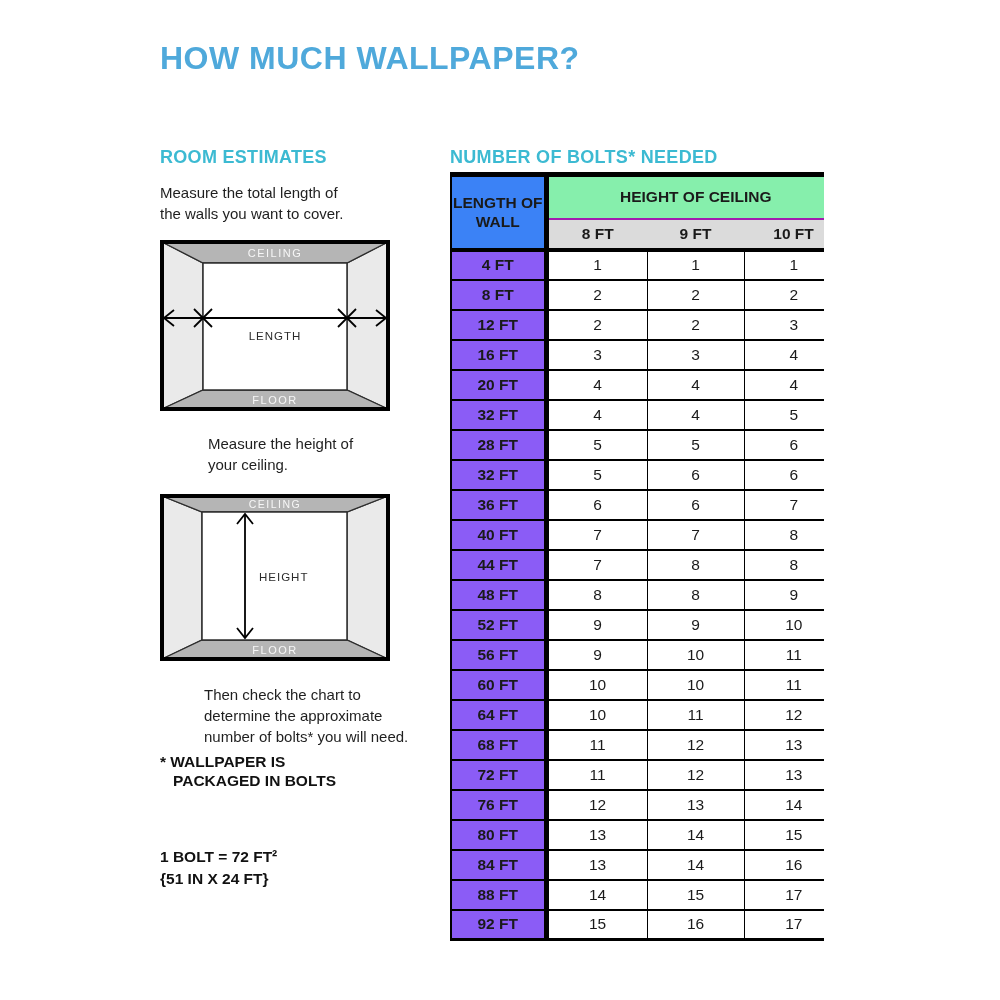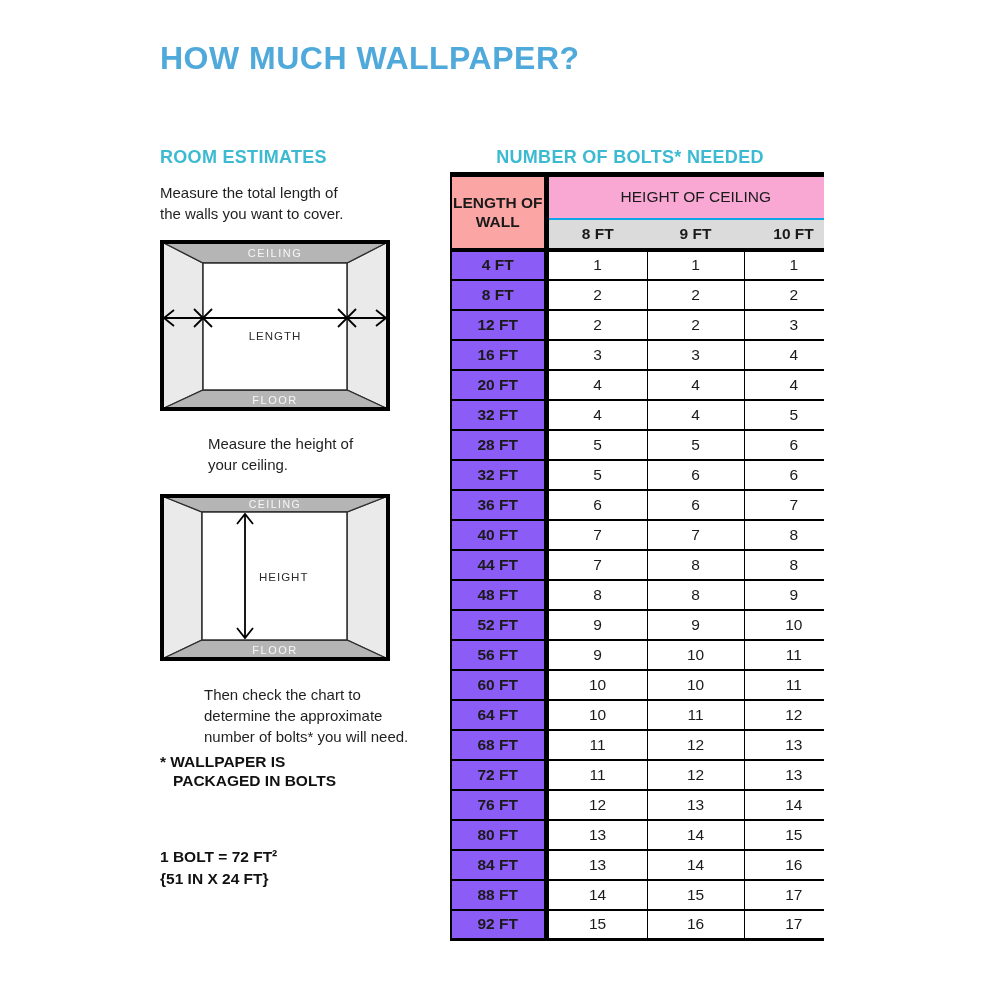--- a/index.html
+++ b/index.html
@@ -5,21 +5,21 @@
   * { margin:0; padding:0; box-sizing:border-box; }
   body { font-family:"Liberation Sans", sans-serif; background:#fff; }
   .page { position:relative; width:824px; height:1000px; background:#ffffff; overflow:hidden;padding-left:32px; }
 
   .title { position:absolute; left:160px; top:40px; font-size:32px; font-weight:bold;
            color:#4fa9db; letter-spacing:0.5px; }
 
   .section-heading { position:absolute; font-size:18px; font-weight:bold;
            color:#3cbad2; letter-spacing:0.3px; }
   .room-estimates-heading { left:160px; top:147px; }
-  .bolts-heading { left:434px; top:147px; width:392px; text-align:center; }
+  .bolts-heading { left:450px; top:147px; width:392px; text-align:left; }
 
   .step-text { position:absolute; left:160px; font-size:15px; line-height:21px;
            color:#1f1f1f; white-space:pre-line; }
   .step1 { top:182px; }
   .step2 { top:433px;margin-left:48px; }
   .step3 { top:684px;margin-left:44px; }
 
   .diagram { position:absolute; left:160px; }
   .diagram1 { top:240px; }
   .diagram2 { top:494px; }
@@ -28,24 +28,24 @@
            color:#111; line-height:19px; }
   .footnote .indent { padding-left:13px; }
   .bolt-note { position:absolute; left:160px; top:846px; font-size:15.5px; font-weight:bold;
            color:#111; line-height:22px; }
 
   table.bolts { position:absolute; left:450px; top:172px; width:392px;
            border-collapse:collapse; table-layout:fixed;
            border-top:5px solid #000; border-left:2px solid #000; border-bottom:3px solid #000;
            font-size:15.5px; color:#1a1a1a; }
   table.bolts td { text-align:center; vertical-align:middle; }
-  td.wall-header { background:#fca5a5; font-weight:bold; border-right:5px solid #000;
+  td.wall-header { background:#3b82f6; font-weight:bold; border-right:5px solid #000;
            border-bottom:4px solid #000; line-height:19px; }
-  td.group-header { background:#f9a8d4; font-weight:normal; height:44px;
-           border-bottom:2px solid #0ea5e9; }
+  td.group-header { background:#86efac; font-weight:bold; height:44px;
+           border-bottom:2px solid #a21caf; }
   td.sub-header { background:#dbdbdb; font-weight:bold; height:31px;
            border-bottom:4px solid #000; }
   td.wall-cell { background:#8b5cf6; font-weight:bold; border-right:5px solid #000;
            border-bottom:2px solid #000; height:30px; }
   td.value-cell { background:#fff; border-bottom:2px solid #000; }
   td.value-cell + td.value-cell { border-left:1.5px solid #000; }
 </style>
 </head>
 <body>
 

